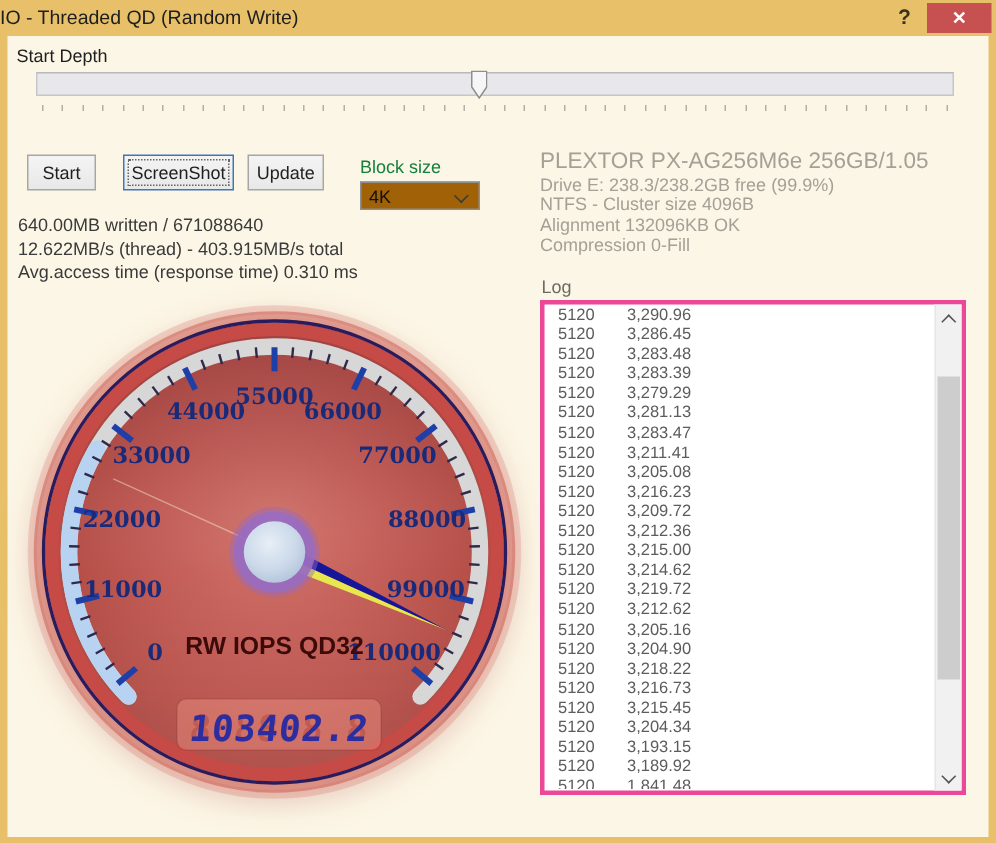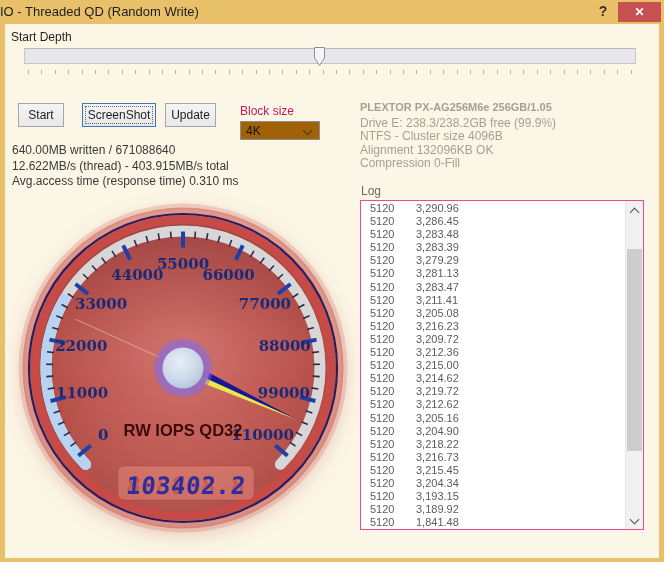--- a/index.html
+++ b/index.html
@@ -19,33 +19,33 @@
          border:1px solid #c6c5c9;border-top-color:#b9b8bc;box-sizing:border-box;}
   .thumb{position:absolute;top:-2px;width:11px;height:19px;}
   .ticks{position:absolute;left:23px;top:46px;width:604px;height:5px;display:flex;justify-content:space-between;}
   .tick{width:1px;height:4px;background:#b3afa6;}
   
   .btn{position:absolute;top:79px;height:24px;background:linear-gradient(#f4f4f4,#e8e8e8);
        border:1px solid #a6a6a6;font-size:12px;color:#1f1f1f;text-align:center;line-height:22px;box-sizing:border-box;}
   .btn-start{left:13px;width:46px;}
   .btn-shot{left:77px;width:74px;border-color:#3c76bd;outline:1px dotted #666;outline-offset:-4px;}
   .btn-update{left:160px;width:51px;}
-  .bs-label{position:absolute;left:235px;top:80px;font-size:12px;color:#be185d;}
+  .bs-label{position:absolute;left:235px;top:80px;font-size:12px;color:#15803d;}
   .combo{position:absolute;left:235px;top:97px;width:80px;height:19px;background:#a16207;
          border:1px solid #8f8f8f;font-size:12px;line-height:18px;padding-left:5px;color:#111;box-sizing:border-box;}
   .combo-chev{position:absolute;right:8px;top:5px;width:6px;height:6px;
          border-right:1.5px solid #3a3a3a;border-bottom:1.5px solid #3a3a3a;transform:rotate(45deg);}
   
   .status{position:absolute;left:7px;top:119px;font-size:12px;color:#3a3a3a;line-height:15.5px;}
   .drive{position:absolute;left:355px;top:77px;font-size:12px;color:#a5a096;line-height:13.6px;}
-  .drive-title{font-weight:bold;font-size:11px;margin-bottom:2px;}
+  .drive-title{font-weight:normal;font-size:15px;margin-bottom:2px;}
   
   .log-label{position:absolute;left:356px;top:160px;font-size:12px;color:#6b6b64;}
   .logbox{position:absolute;left:355px;top:176px;width:284px;height:330px;background:#fff;
-          border:1px solid #ec4899;box-sizing:border-box;}
+          border:3px solid #ec4899;box-sizing:border-box;}
   .logrows{position:absolute;left:0;top:1px;right:17px;bottom:1px;overflow:hidden;
            font-size:11px;color:#5c5c5c;}
   .logrow{height:13.1px;line-height:13.1px;display:flex;}
   .logrow .c1{margin-left:9px;width:46px;}
   .sb{position:absolute;right:0;top:0;bottom:0;width:17px;background:#f1f1f1;border-left:1px solid #e6e6e6;}
   .sb-up,.sb-dn{position:absolute;left:0;width:17px;height:17px;}
   .sb-up span{position:absolute;left:5px;top:8px;width:6px;height:6px;
               border-left:1.5px solid #505050;border-top:1.5px solid #505050;transform:rotate(45deg);}
   .sb-dn{bottom:0;}
   .sb-dn span{position:absolute;left:5px;top:4px;width:6px;height:6px;

